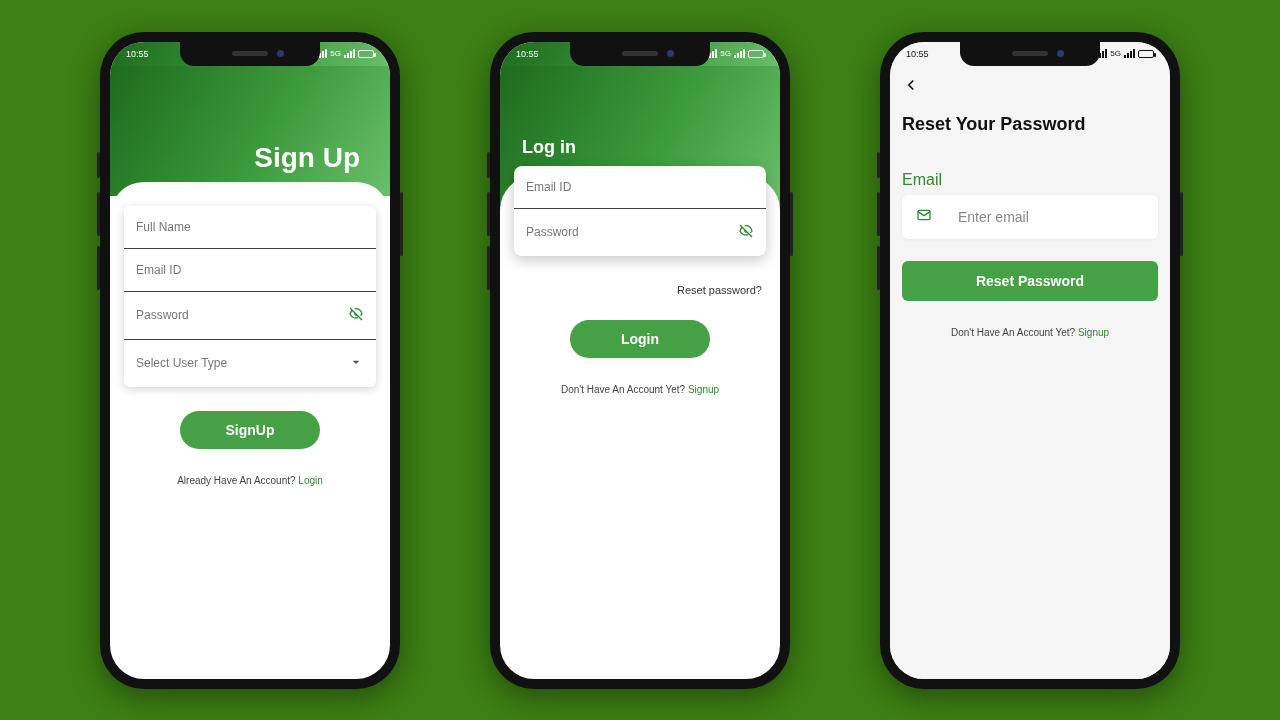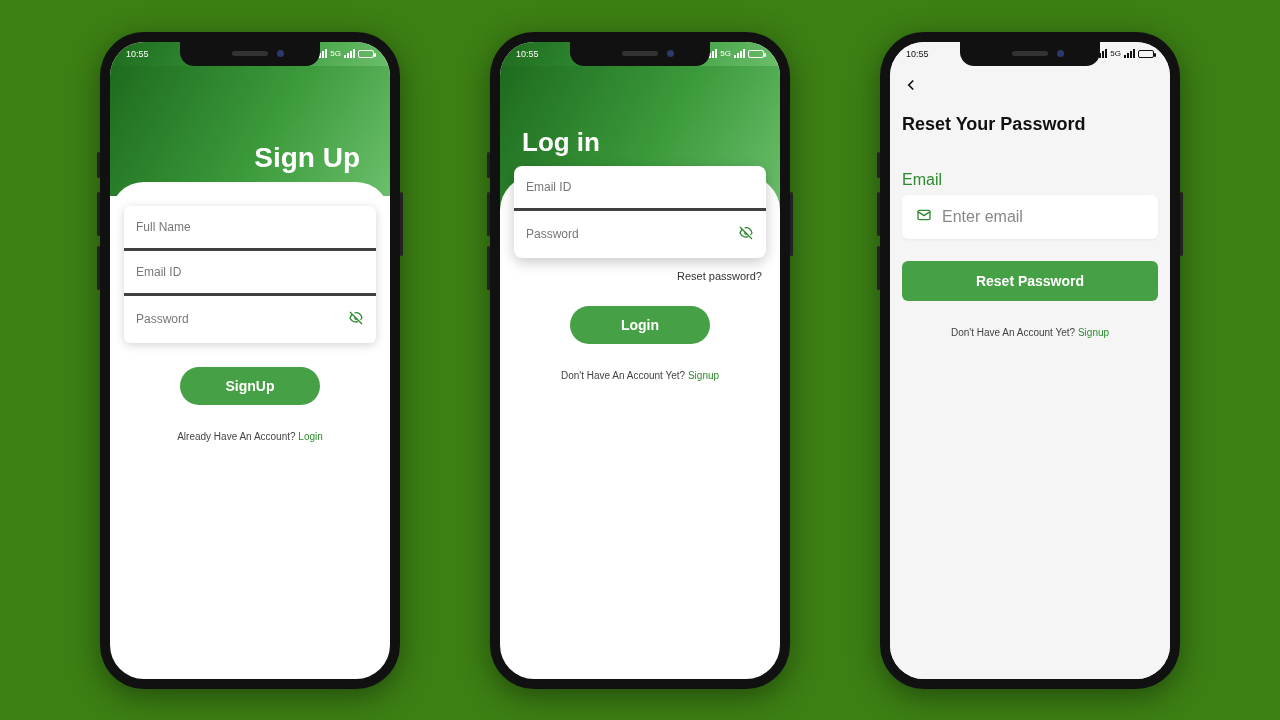--- a/index.html
+++ b/index.html
@@ -84,21 +84,21 @@
     margin-top:-14px;
     padding:24px 14px 0;
   }
   .card {
     border-radius:6px;
     box-shadow:0 2px 10px rgba(0,0,0,.18);
     background:#fff;
     overflow:hidden;
   }
   .field {
-    border-bottom:3px solid #404040;
+    border-bottom:1px solid #404040;
     padding:14px 12px;
     font-size:12px;
     color:#777;
     display:flex; justify-content:space-between; align-items:center;
   }
   .field:last-child { border-bottom:none; }
   .eye-off svg, .chev-down svg { width:16px; height:16px; }
   .pill-btn {
     margin:24px auto 0;
     width:140px; height:38px;
@@ -112,55 +112,55 @@
   .fine-print { text-align:center; font-size:10px; color:#444; margin-top:26px; }
   .fine-print a { color:#2e8a2e; text-decoration:none; }
 
   
   .s2-head {
     height:146px;
     padding:0 22px;
     display:flex; align-items:flex-end;
     padding-bottom:54px;
   }
-  .s2-head h1 { color:#fff; font-size:26px; font-weight:600; }
+  .s2-head h1 { color:#fff; font-size:18px; font-weight:600; }
   .s2-body {
     background:#fff;
     border-top-left-radius:34px;
     border-top-right-radius:34px;
     margin-top:-36px;
     padding:0 14px;
     position:relative;
   }
   .s2-card {
     position:relative; top:-10px;
     border-radius:8px;
     box-shadow:0 4px 14px rgba(0,0,0,.22);
     background:#fff;
     overflow:hidden;
   }
-  .reset-link { text-align:right; font-size:11px; color:#333; margin-top:2px; padding-right:4px; }
+  .reset-link { text-align:right; font-size:11px; color:#333; margin-top:18px; padding-right:4px; }
 
   
   .s3-body {
     background:#f5f5f5;
     height:calc(100% - 24px);
     padding:10px 12px;
   }
   .back-chev svg { width:18px; height:18px; }
   .s3-title { font-size:18px; font-weight:700; color:#111; margin-top:16px; }
   .s3-label { font-size:16px; color:#2e8a2e; margin-top:36px; }
   .s3-input {
     margin-top:6px;
     background:#fff;
     border-radius:6px;
     height:44px;
-    display:flex; align-items:center; gap:10px;
+    display:flex; align-items:center; gap:26px;
     padding:0 14px;
-    font-size:16px; color:#888;
+    font-size:14px; color:#888;
     box-shadow:0 1px 3px rgba(0,0,0,.06);
   }
   .mail-icon svg { width:16px; height:16px; stroke:#2e8a2e; }
   .block-btn {
     margin-top:22px;
     width:100%; height:40px;
     background:#46a146;
     color:#fff;
     border:none;
     border-radius:6px;
@@ -213,20 +213,28 @@
         <div class="field">
           <span>Password</span>
           <span class="eye-off">
             <svg viewBox="0 0 24 24" fill="none" stroke="#2e8a2e" stroke-width="2">
                 <path d="M3 3l18 18"></path>
                 <path d="M10.6 10.6a2 2 0 002.8 2.8"></path>
                 <path d="M9.9 4.2A9 9 0 0121 12c-.6 1-1.4 2-2.3 2.8M6.3 6.3A15 15 0 003 12s3 6 9 6a9 9 0 003.1-.5"></path>
               </svg>
           </span>
         </div>
+        <div class="field">
+          <span>Select User Type</span>
+          <span class="chev-down">
+            <svg viewBox="0 0 24 24" fill="#555">
+                <path d="M7 10l5 5 5-5z"></path>
+              </svg>
+          </span>
+        </div>
       </div>
       <button class="pill-btn">SignUp</button>
       <p class="fine-print">
         <span>Already Have An Account? </span><a>Login</a>
       </p>
     </div>
   </div>
 </div>
 
 <div class="phone">

